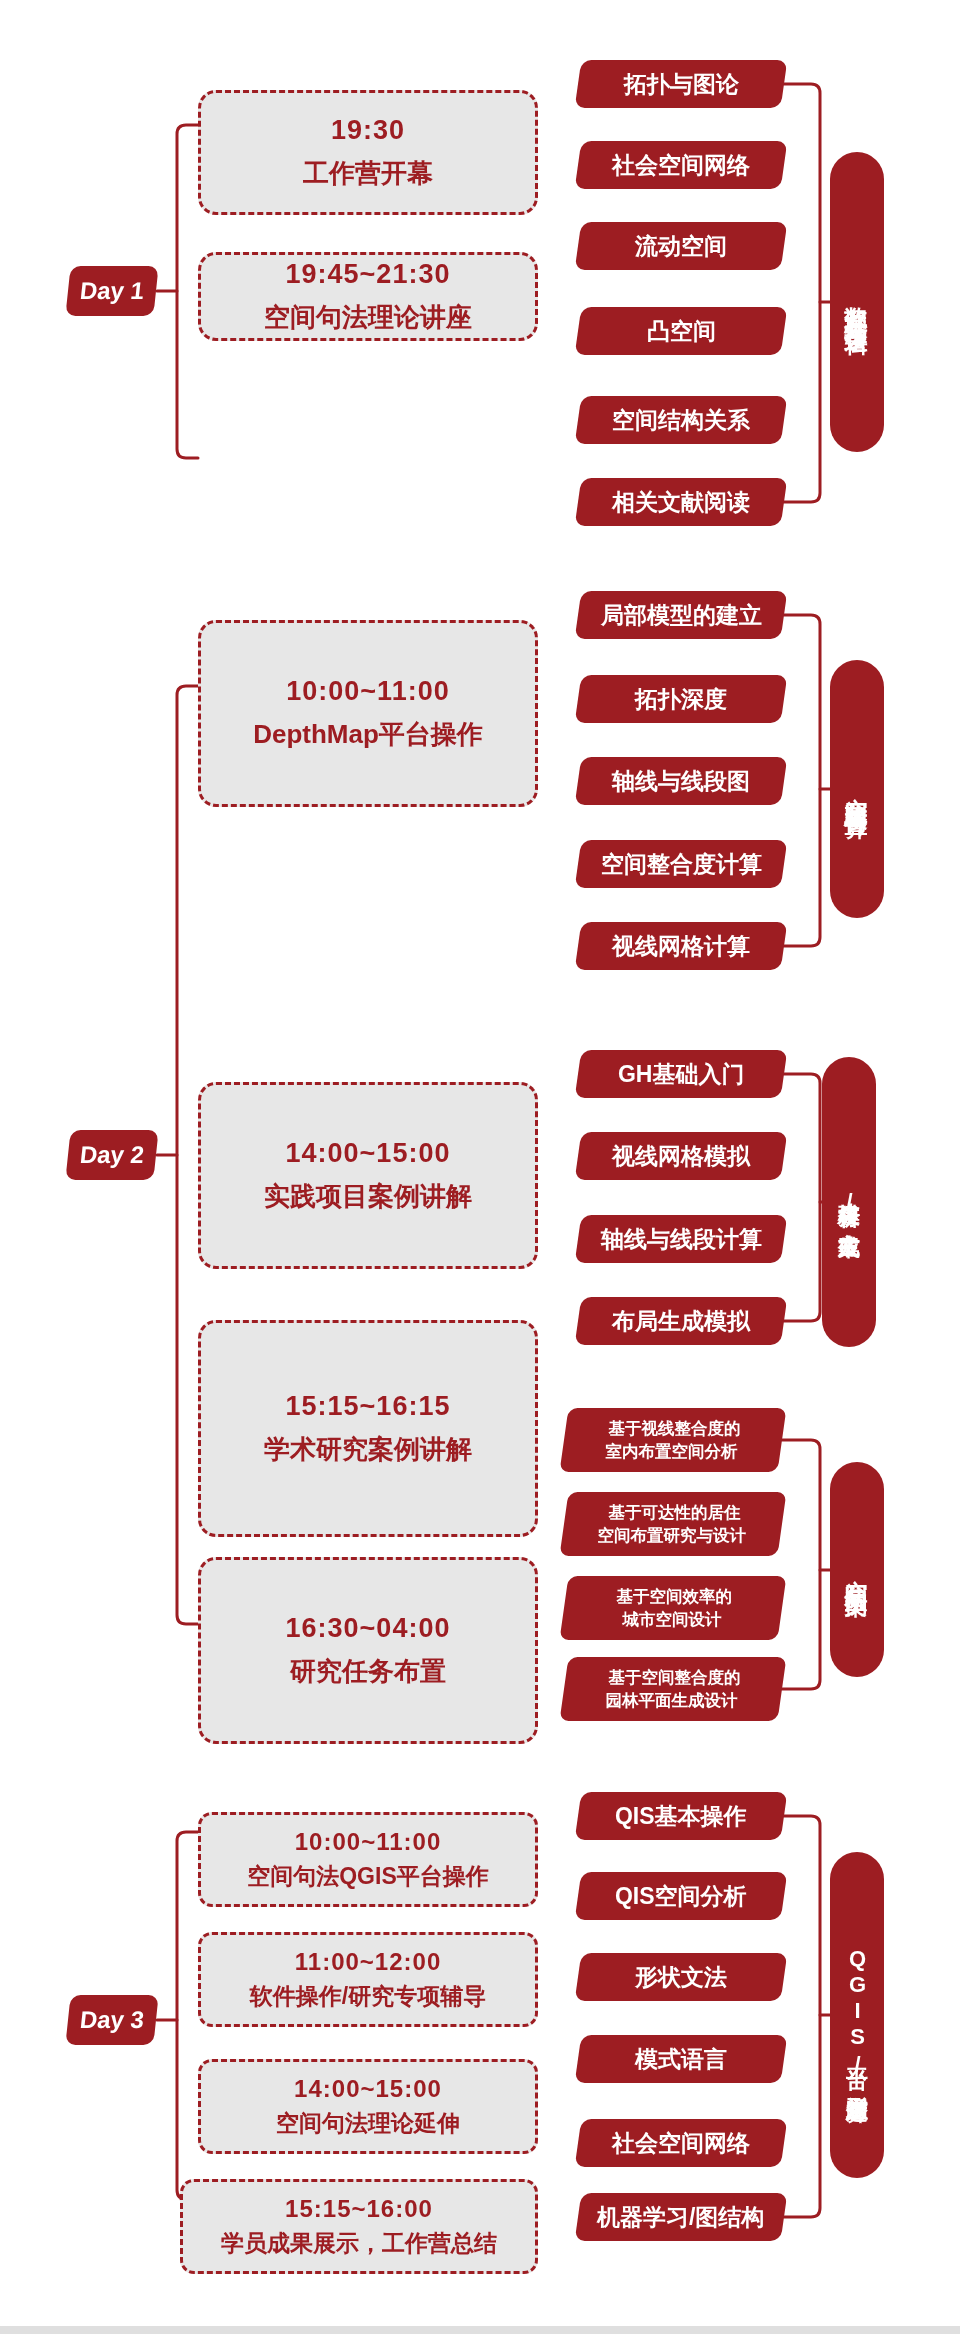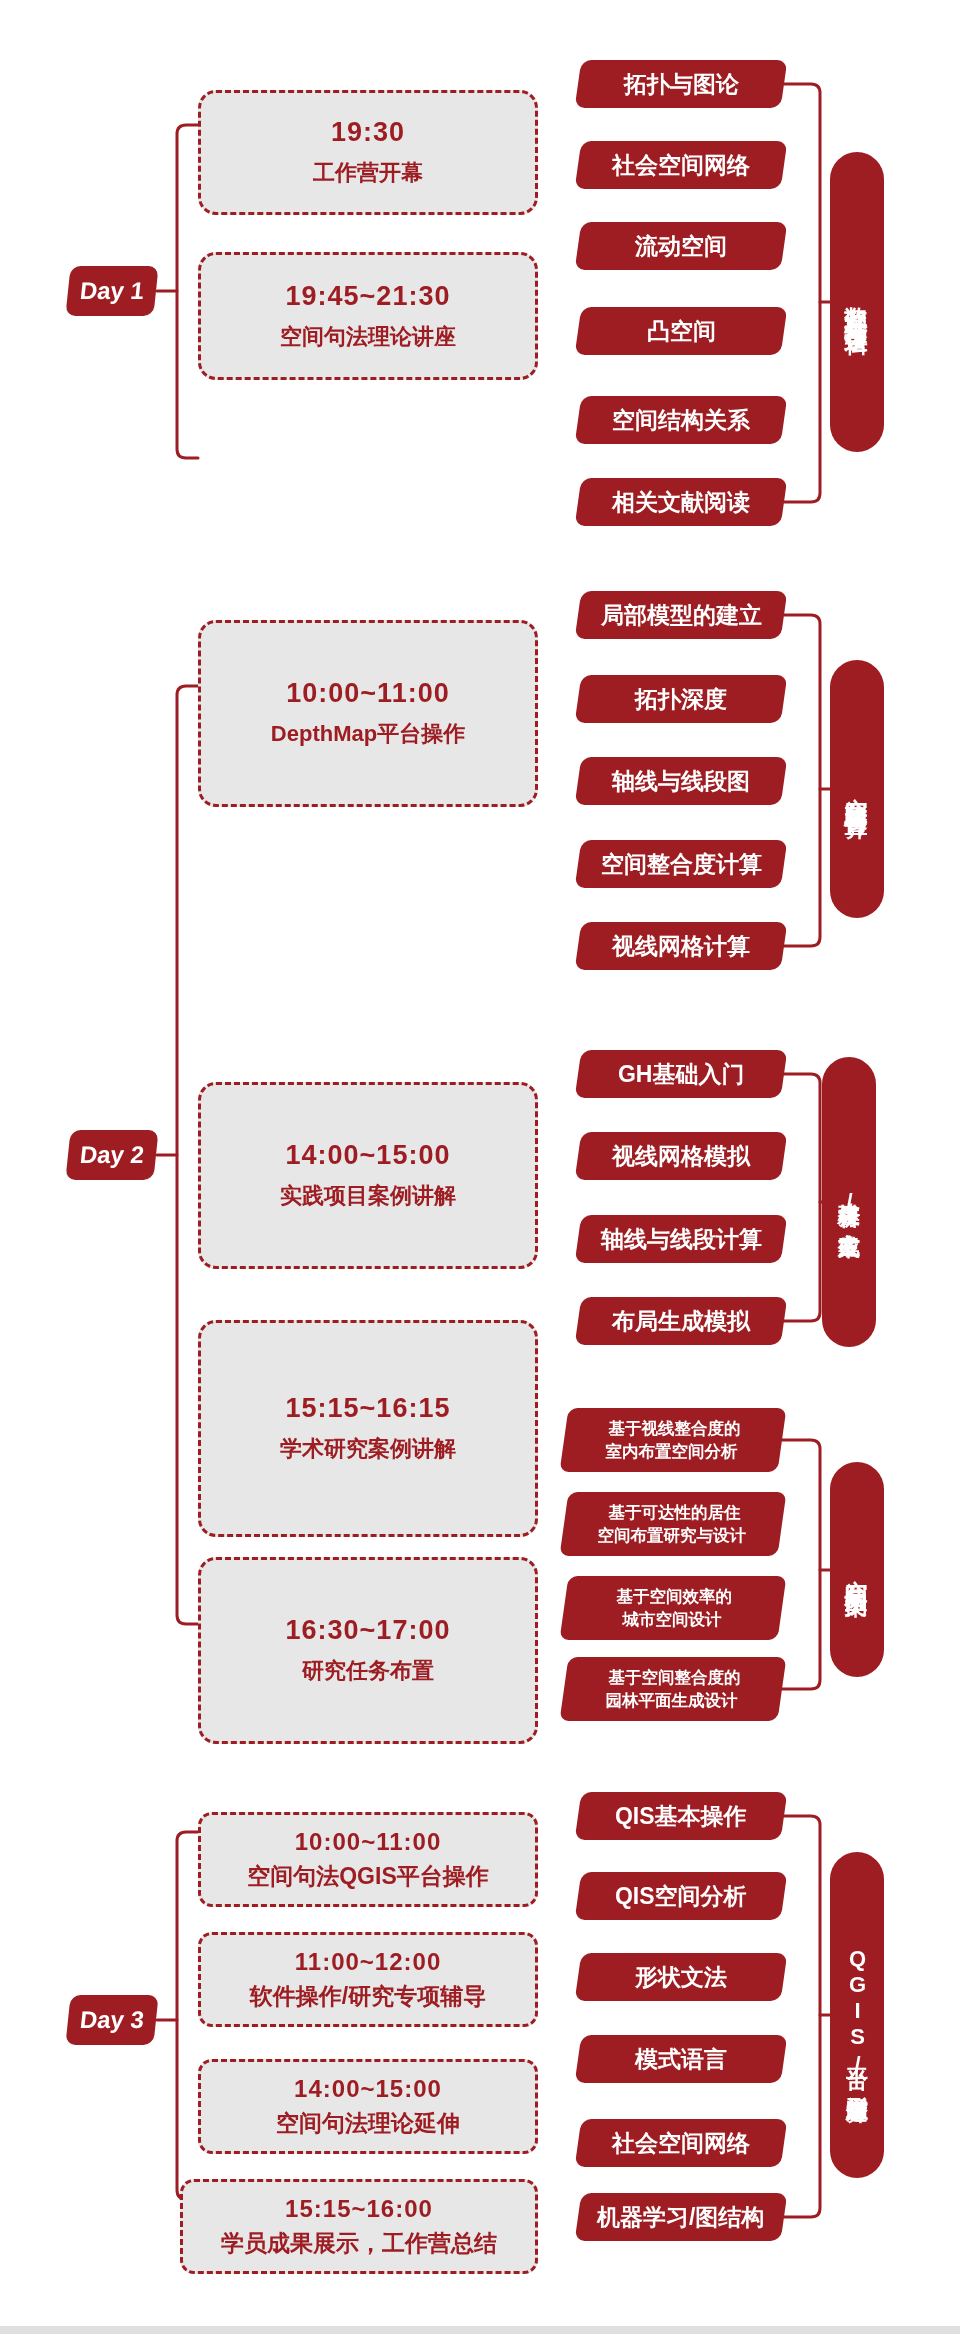--- a/index.html
+++ b/index.html
@@ -12,21 +12,21 @@
   .day-capsule { position:absolute; left:68px; width:88px; height:50px;
     background:var(--primary); color:#fff; border-radius:10px; transform:skewX(-6deg);
     display:flex; align-items:center; justify-content:center;
     font-weight:bold; font-size:24px; }
 
   .session { position:absolute; left:198px; width:340px; background:var(--card);
     border:3px dashed var(--primary); border-radius:18px;
     display:flex; flex-direction:column; align-items:center; justify-content:center; gap:10px;
     color:var(--primary); font-weight:bold;margin-top:27px; }
   .session .time  { font-size:27px; letter-spacing:1px; white-space:nowrap; }
-  .session .title { font-size:22px; white-space:nowrap; }
+  .session .title { font-size:26px; white-space:nowrap; }
   .session.small { gap:5px; border-radius:14px; }
   .session.small .time  { font-size:24px; }
   .session.small .title { font-size:23px; }
 
   .topic { position:absolute; left:578px; width:206px; height:48px;
     background:var(--primary); border-radius:10px; transform:skewX(-8deg);
     display:flex; align-items:center; justify-content:center;
     color:#fff; font-weight:bold; font-size:23px; }
   .topic > span { transform:skewX(8deg); white-space:nowrap; }
 
@@ -78,21 +78,21 @@
       <path d="M 820 2015 H 831"></path>
     </g>
   </svg>
 
   <div class="day-capsule" style="top:266px">Day 1</div>
 
   <div class="session" style="top:63px;height:125px">
     <span class="time">19:30</span>
     <span class="title">工作营开幕</span>
   </div>
-  <div class="session" style="top:225px;height:128px">
+  <div class="session" style="top:225px;height:89px">
     <span class="time">19:45~21:30</span>
     <span class="title">空间句法理论讲座</span>
   </div>
 
   <div class="topic" style="top:60px">
       <span>拓扑与图论</span>
     </div>
   <div class="topic" style="top:141px">
       <span>社会空间网络</span>
     </div>
@@ -119,21 +119,21 @@
   </div>
   <div class="session" style="top:1055px;height:187px">
     <span class="time">14:00~15:00</span>
     <span class="title">实践项目案例讲解</span>
   </div>
   <div class="session" style="top:1293px;height:217px">
     <span class="time">15:15~16:15</span>
     <span class="title">学术研究案例讲解</span>
   </div>
   <div class="session" style="top:1530px;height:187px">
-    <span class="time">16:30~17:00</span>
+    <span class="time">16:30~04:00</span>
     <span class="title">研究任务布置</span>
   </div>
 
   <div class="topic" style="top:591px">
       <span>局部模型的建立</span>
     </div>
   <div class="topic" style="top:675px">
       <span>拓扑深度</span>
     </div>
   <div class="topic" style="top:757px">

